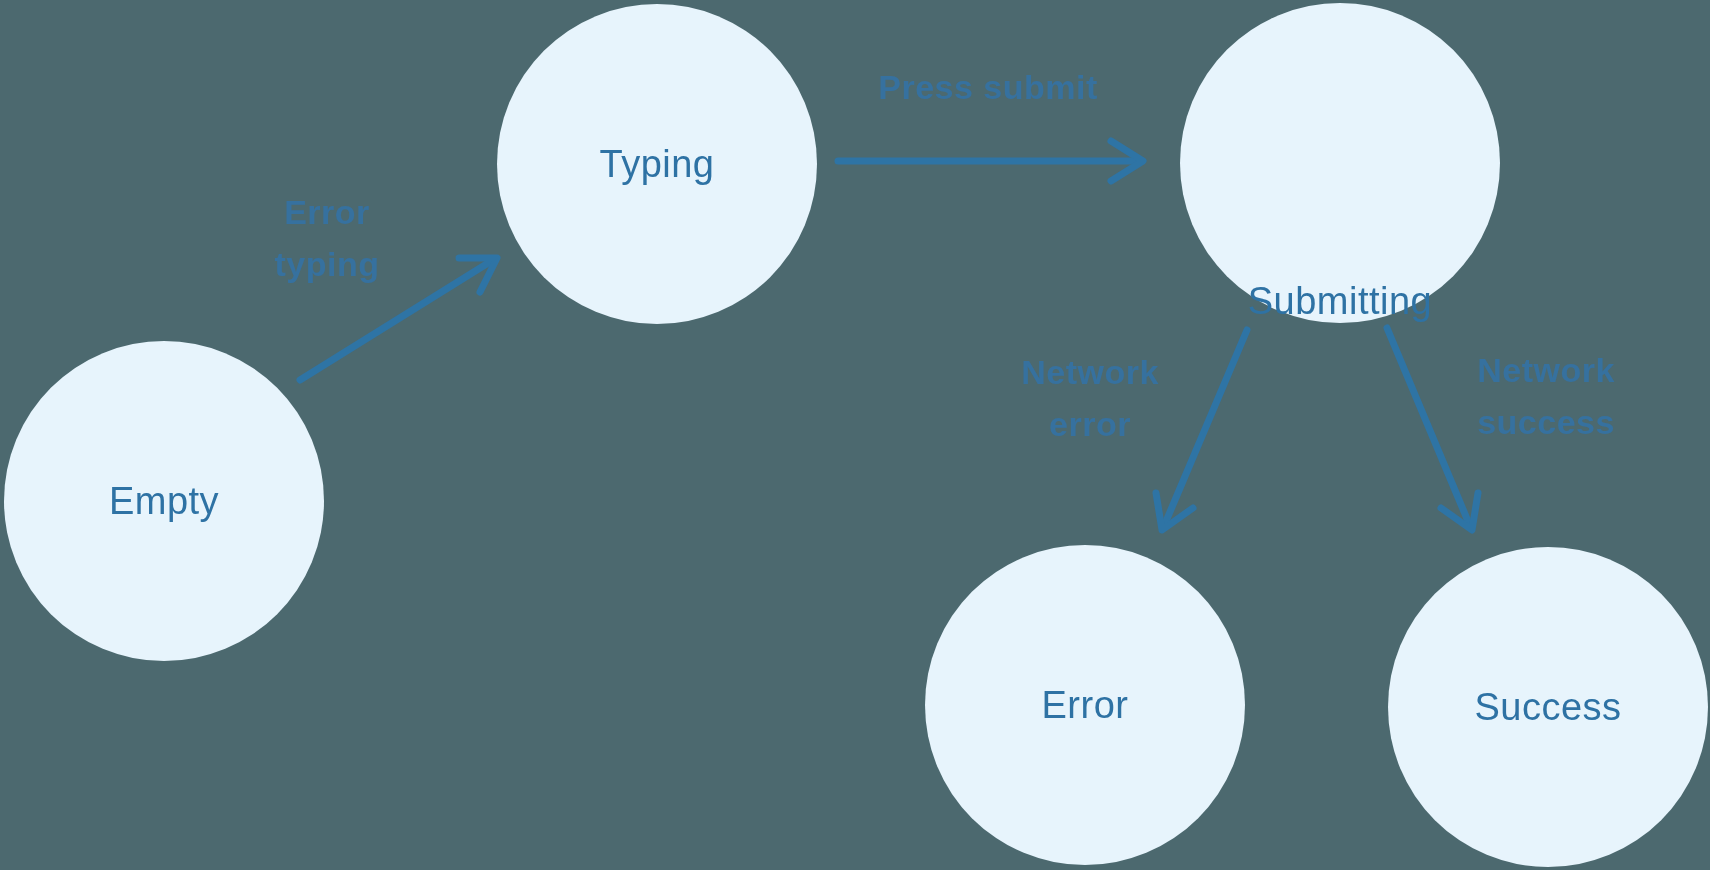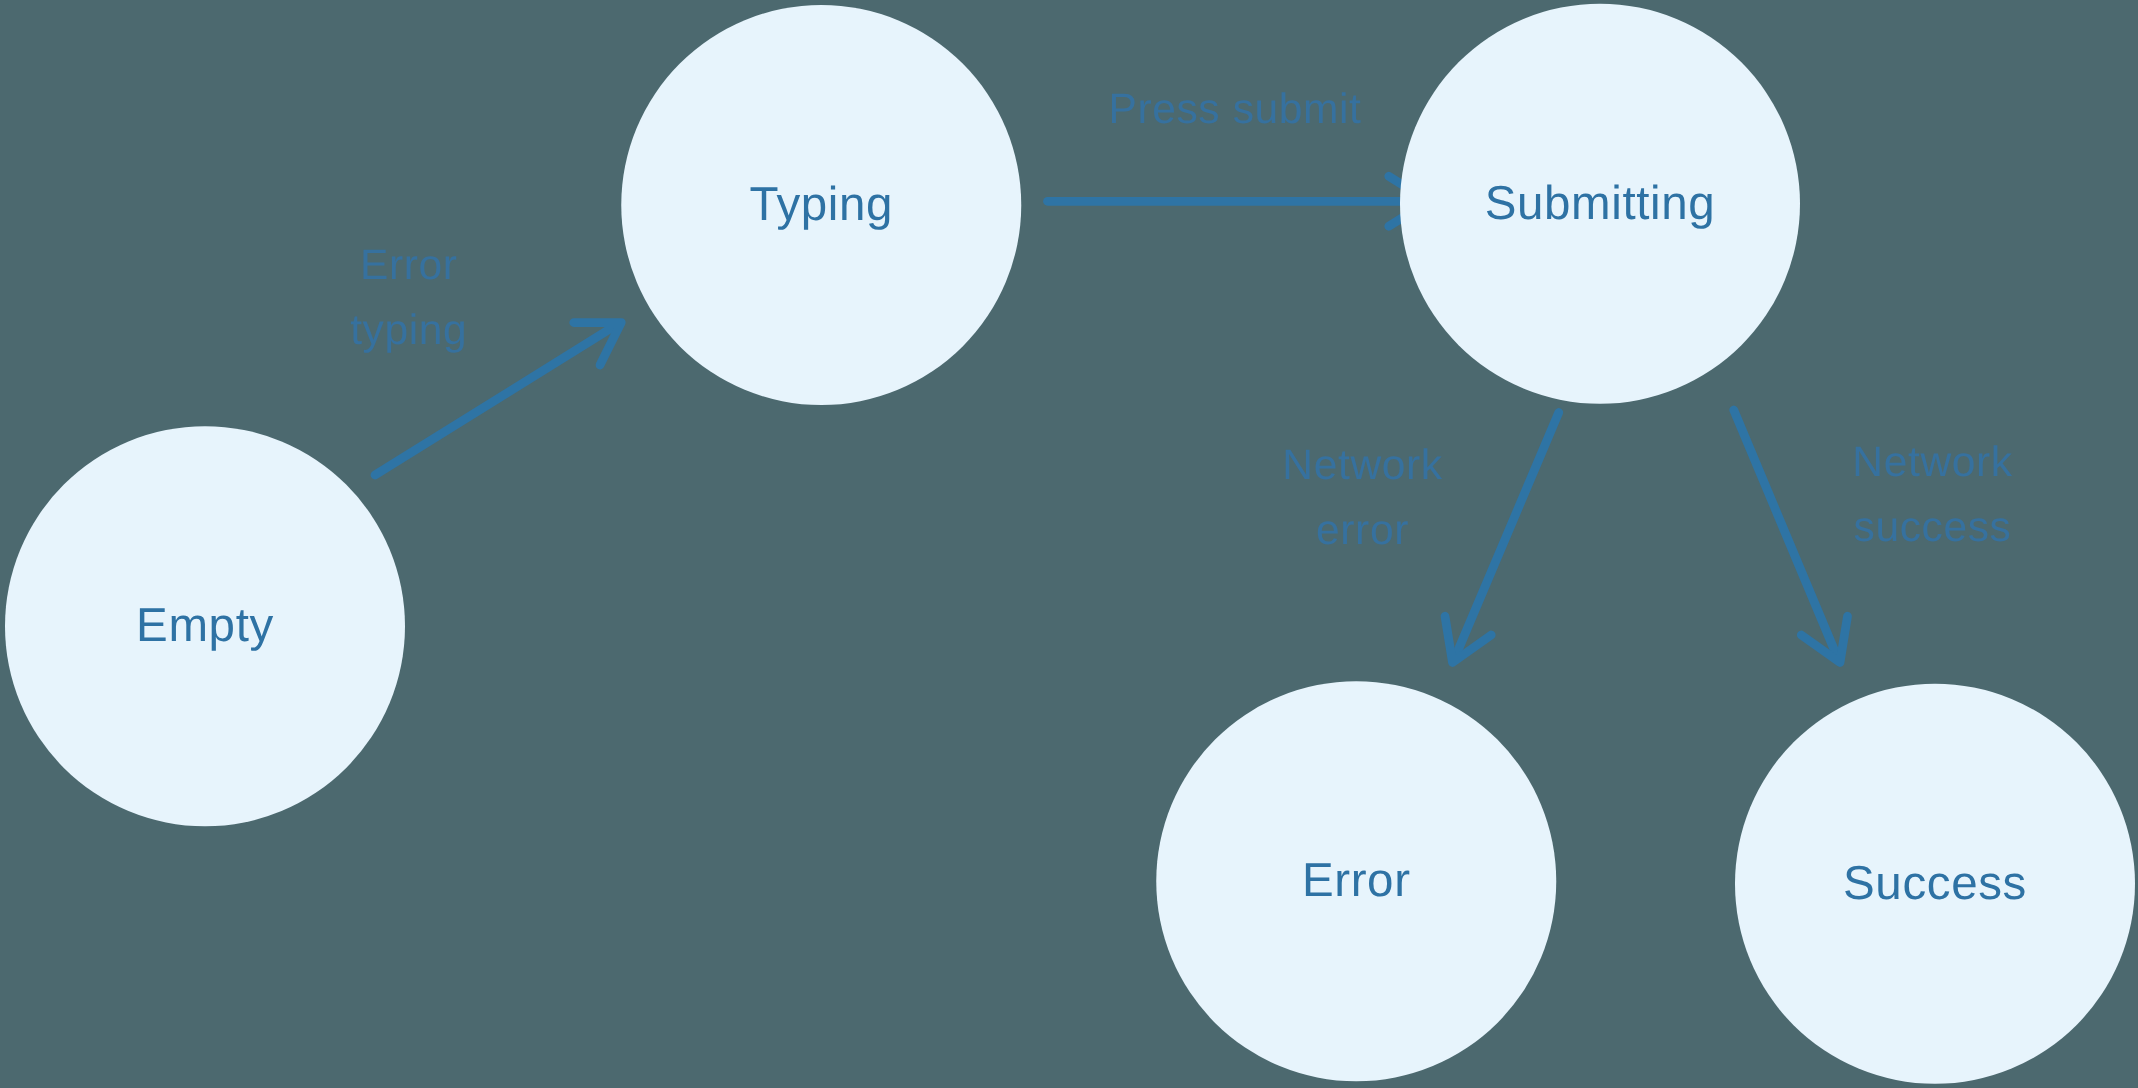--- a/index.html
+++ b/index.html
@@ -32,33 +32,34 @@
     color: #2E72A4;
     font-size: 38px;
     letter-spacing: 0.5px;
     display: flex;
     align-items: center;
     justify-content: center;
     text-align: center;
   }
   .node-empty      { left: 4px;    top: 341px; }
   .node-typing     { left: 497px;  top: 4px;   }
-  .node-submitting { left: 1120px; top: 3px;   }
+  .node-submitting { left: 1180px; top: 3px; align-items: flex-end;   }
   .node-error      { left: 925px;  top: 545px; }
   .node-success    { left: 1388px; top: 547px; }
 
   .edge-label {
     position: absolute;
     transform: translateX(-50%);
     color: #36719F;
     font-size: 34px;
     line-height: 52px;
     letter-spacing: 0.5px;
     text-align: center;
     white-space: nowrap;
+    font-weight: bold;
   }
   .label-start-typing    { left: 327px;  top: 186px; }
   .label-press-submit    { left: 988px;  top: 61px;  }
   .label-network-error   { left: 1090px; top: 346px; }
   .label-network-success { left: 1546px; top: 344px; }
 </style>
 </head>
 <body>
 
 <div class="canvas">

